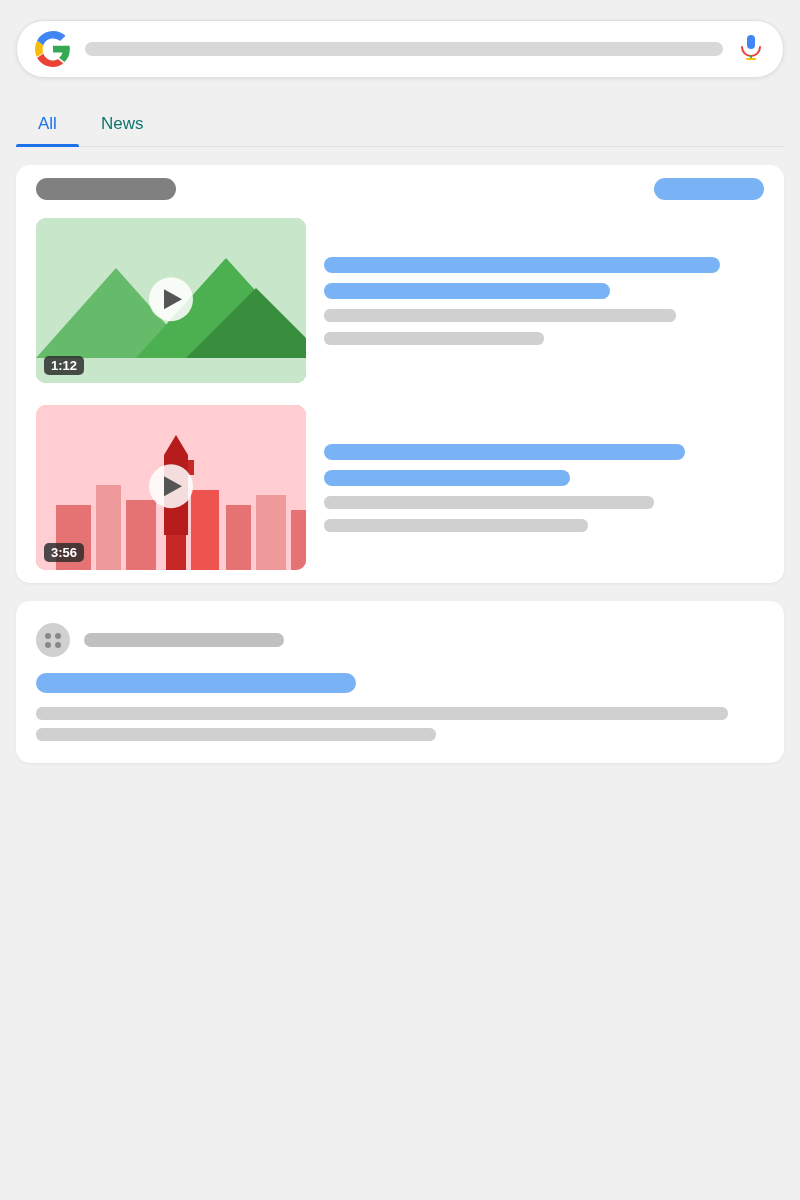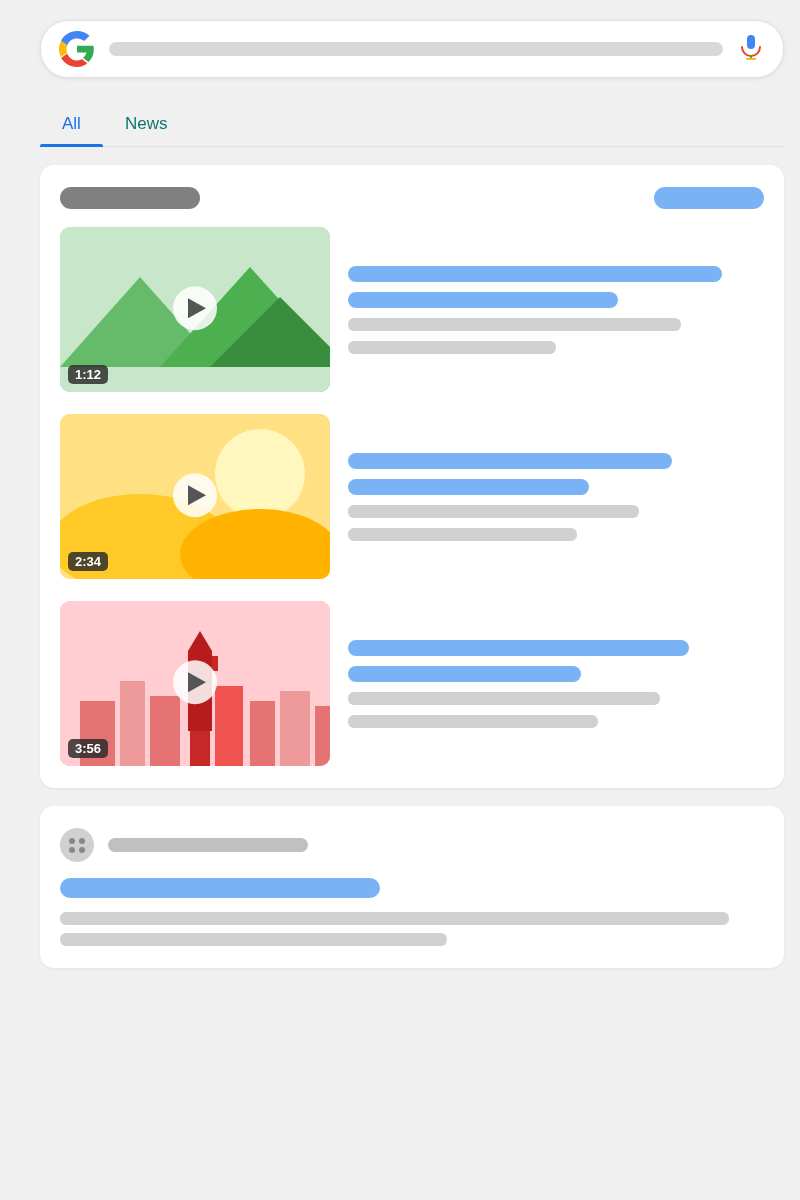--- a/index.html
+++ b/index.html
@@ -6,21 +6,20 @@
     body {
       background: #f0f0f0;
       font-family: Arial, sans-serif;
       width: 800px;
       min-height: 1200px;
     }
 
     .page-wrapper {
       background: #f0f0f0;
       padding: 20px 16px;
-      margin-left: 24px;
     }
 
     
     .search-bar {
       background: #fff;
       border-radius: 28px;
       border: 1px solid #e0e0e0;
       display: flex;
       align-items: center;
       padding: 10px 18px;
@@ -76,21 +75,21 @@
       right: 0;
       height: 3px;
       background: #1a73e8;
       border-radius: 2px 2px 0 0;
     }
 
     
     .result-card {
       background: #fff;
       border-radius: 14px;
-      padding: 22px 20px;
+      padding: 13px 20px;
       margin-bottom: 18px;
       box-shadow: 0 1px 3px rgba(0,0,0,0.06);
       text-decoration: underline;
     }
 
     
     .card-header {
       display: flex;
       justify-content: space-between;
       align-items: center;
@@ -353,40 +352,20 @@
         <div class="duration-badge">1:12</div>
       </div>
       <div class="video-info">
         <div class="info-line-blue-long"></div>
         <div class="info-line-blue-med"></div>
         <div class="info-line-grey-long"></div>
         <div class="info-line-grey-short"></div>
       </div>
     </div>
 
-    <div class="video-row">
-      <div class="video-thumbnail thumb-yellow">
-        <svg class="mountain-scene" viewBox="0 0 270 165" xmlns="http://www.w3.org/2000/svg">
-          <rect width="270" height="165" fill="#ffe082"></rect>
-          <circle cx="200" cy="60" r="45" fill="#fff9c4" opacity="0.9"></circle>
-          <ellipse cx="80" cy="130" rx="90" ry="50" fill="#ffca28"></ellipse>
-          <ellipse cx="200" cy="140" rx="80" ry="45" fill="#ffb300"></ellipse>
-        </svg>
-        <div class="play-btn">
-          <div class="play-triangle"></div>
-        </div>
-        <div class="duration-badge">2:34</div>
-      </div>
-      <div class="video-info">
-        <div class="info-line-blue-long" style="width:78%"></div>
-        <div class="info-line-blue-med" style="width:58%"></div>
-        <div class="info-line-grey-long" style="width:70%"></div>
-        <div class="info-line-grey-med" style="width:55%"></div>
-      </div>
-    </div>
 
     <div class="video-row" style="margin-bottom:0">
       <div class="video-thumbnail thumb-pink">
         <svg class="mountain-scene" viewBox="0 0 270 165" xmlns="http://www.w3.org/2000/svg">
           <rect width="270" height="165" fill="#ffcdd2"></rect>
 
           <rect x="20" y="100" width="35" height="65" fill="#e57373"></rect>
           <rect x="60" y="80" width="25" height="85" fill="#ef9a9a"></rect>
           <rect x="90" y="95" width="30" height="70" fill="#e57373"></rect>
           <rect x="130" y="70" width="20" height="95" fill="#c62828"></rect>

